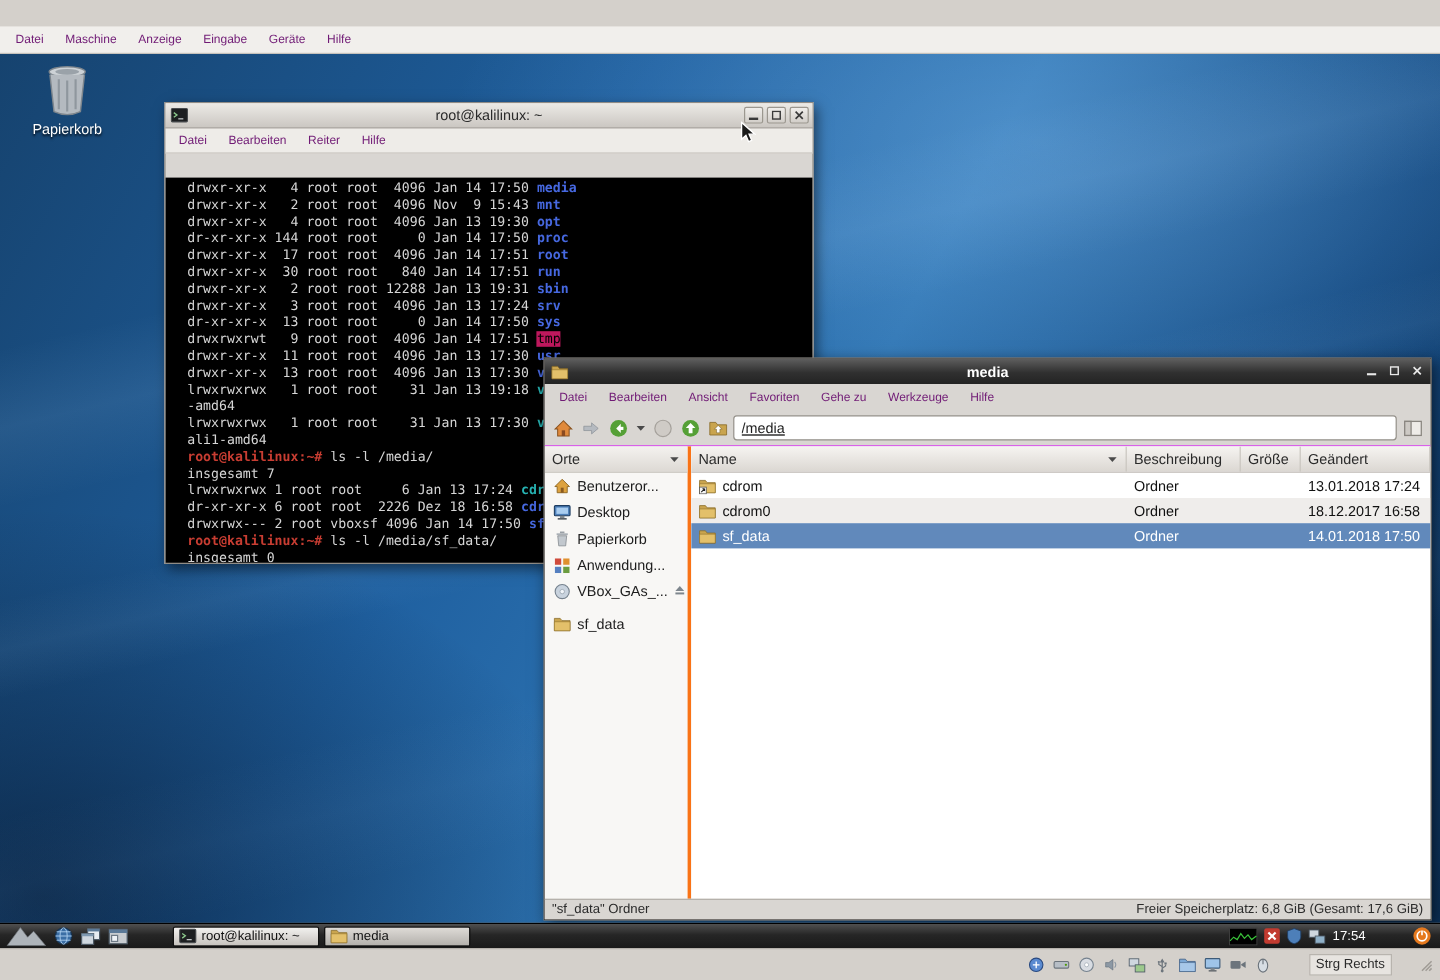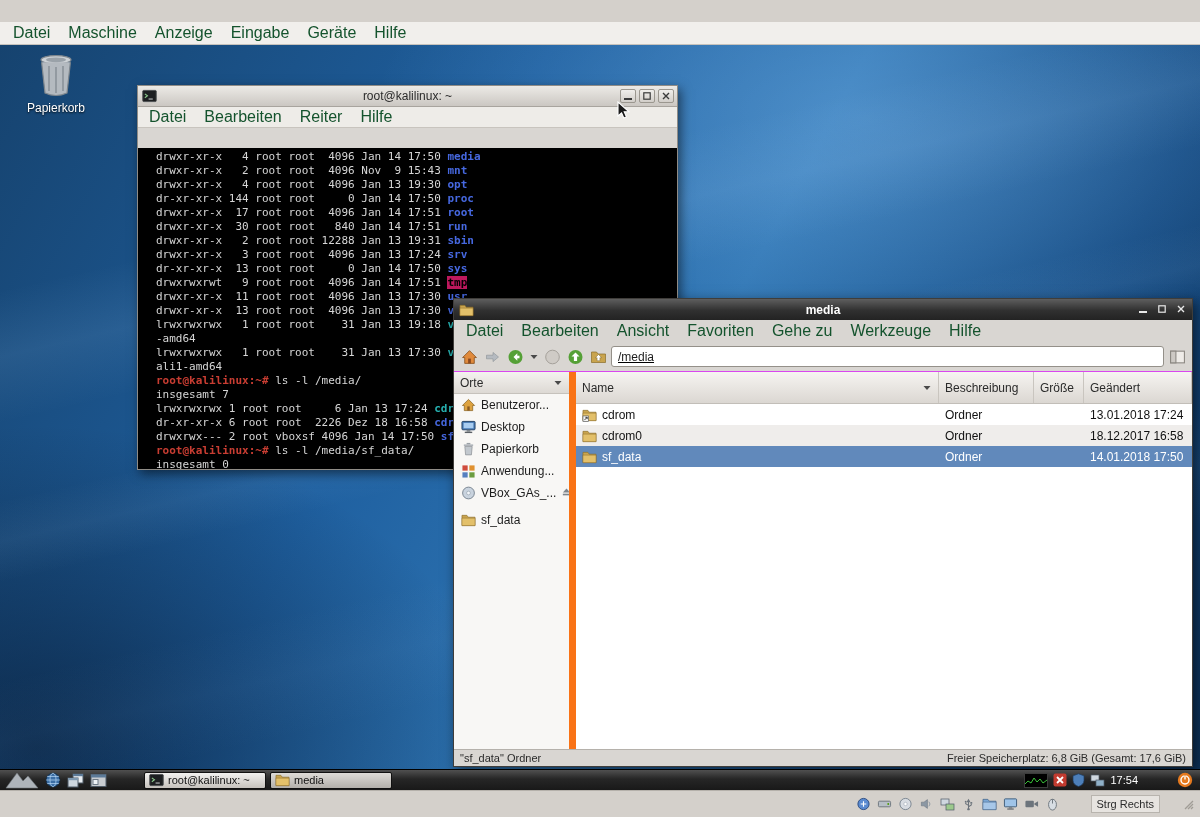--- a/index.html
+++ b/index.html
@@ -6,21 +6,21 @@
 html,body{width:1200px;height:817px;}
 body{font-family:"Liberation Sans",sans-serif;background:#000;}
 #screen{position:relative;width:1200px;height:817px;overflow:hidden;background:#d4d0cb;}
 
 
 #vbox-titlebar{position:absolute;left:0;top:0;width:1200px;height:22px;background:linear-gradient(#e2dfdb,#cfccc7);border-bottom:1px solid #b8b4ae;display:flex;align-items:center;padding:0 6px;}
 .vbox-title{position:absolute;left:0;right:0;text-align:center;font-size:12px;color:#87837e;pointer-events:none;}
 #host-items{display:flex;gap:16px;margin-left:10px;}
 .host-item{font-size:9px;color:#76726c;}
 #vbox-menubar{position:absolute;top:22px;left:0;width:1200px;height:23px;background:#f1efec;border-bottom:1px solid #c6c2bc;display:flex;align-items:center;padding:0 4px;}
-.menuitem{font-size:16px;color:#14532d;padding:2px 9px;white-space:nowrap;}
+.menuitem{font-size:10px;color:#701a75;padding:2px 9px;white-space:nowrap;}
 
 
 #desktop{position:absolute;top:45px;left:0;width:1200px;height:724px;overflow:hidden;
 background:
  radial-gradient(ellipse 750px 520px at 3% 97%, rgba(3,14,32,0.6), rgba(3,14,32,0) 62%),
  radial-gradient(ellipse 820px 420px at 72% 10%, rgba(150,205,255,0.30), rgba(150,205,255,0) 60%),
  linear-gradient(118deg,#16436f 0%,#1f60a0 35%,#2e74b2 55%,#144a82 78%,#0c3057 100%);}
 .streak{position:absolute;pointer-events:none;}
 #st1{left:-220px;top:90px;width:1800px;height:130px;transform:rotate(-13deg);background:linear-gradient(rgba(255,255,255,0),rgba(170,215,255,0.10),rgba(255,255,255,0));}
 #st2{left:-220px;top:300px;width:1800px;height:80px;transform:rotate(-13deg);background:linear-gradient(rgba(255,255,255,0),rgba(170,215,255,0.07),rgba(255,255,255,0));}
@@ -36,45 +36,45 @@
 #term{position:absolute;left:137px;top:40px;width:541px;height:385px;background:#d9d6d2;border:1px solid #908c86;box-shadow:3px 4px 10px rgba(0,0,0,0.5);}
 #term-titlebar{height:21px;background:linear-gradient(#eceae6,#cbc7c2);border-bottom:1px solid #a8a49e;position:relative;display:flex;align-items:center;padding:0 4px;}
 .term-title{position:absolute;left:0;right:0;text-align:center;font-size:12px;color:#2b2b2b;pointer-events:none;}
 .winbtns{position:absolute;right:3px;top:3px;display:flex;gap:3px;}
 .winbtn{width:16px;height:14px;background:linear-gradient(#f0eeeb,#d2cec9);border:1px solid #9b978f;border-radius:2px;display:flex;align-items:center;justify-content:center;}
 #term-menubar{height:21px;background:#eeece8;border-bottom:1px solid #c8c4be;display:flex;align-items:center;padding:0 2px;}
 #term-content{position:absolute;left:0;right:0;top:42px;bottom:0;background:#000;font-family:"DejaVu Sans Mono",monospace;font-size:11px;line-height:14px;white-space:pre;padding:2px 0 0 18px;overflow:hidden;margin-top:20px;}
 .seg-t{color:#d6d6d6;}
 .seg-d{color:#4668e0;font-weight:bold;}
 .seg-l{color:#27b3b3;font-weight:bold;}
-.seg-g{color:#000;background:#be185d;font-weight:bold;}
+.seg-g{color:#000;background:#be185d;font-weight:normal;}
 .seg-p{color:#c83d32;font-weight:bold;}
 .tcursor{display:inline-block;width:7px;height:11px;border:1px solid #b8b8b8;vertical-align:-2px;}
 
 
 #fm{position:absolute;left:453px;top:253px;width:740px;height:469px;background:#d9d6d2;border:1px solid #3f3d3a;box-shadow:3px 4px 12px rgba(0,0,0,0.55);}
 #fm-titlebar{height:21px;background:linear-gradient(#5e5e5e,#303030 55%,#232323);display:flex;align-items:center;padding:0 5px;position:relative;}
 .fm-title{position:absolute;left:0;right:0;text-align:center;font-size:12px;font-weight:bold;color:#fff;pointer-events:none;}
 .fm-winbtns{position:absolute;right:4px;top:3px;display:flex;gap:4px;}
 .fm-winbtn{width:15px;height:14px;display:flex;align-items:center;justify-content:center;}
 #fm-menubar{height:22px;display:flex;align-items:center;padding:0 3px;background:#d9d6d2;}
 #fm-toolbar{height:30px;display:flex;align-items:center;gap:3px;padding:0 5px;background:#d9d6d2;border-bottom:1px solid #d946ef;text-decoration:underline;}
 .tbtn{width:20px;height:24px;display:flex;align-items:center;justify-content:center;border-radius:3px;}
 .tbtn.chev{width:11px;}
 .tbtn svg{width:17px;height:16px;}
 .tbtn.chev svg{width:10px;height:10px;}
 #fm-path{flex:1;height:21px;border:1px solid #949089;border-radius:3px;background:#fff;font-size:12px;color:#1d1d1d;padding:0 6px;font-family:"Liberation Sans",sans-serif;}
 #fm-body{position:absolute;top:73px;left:0;right:0;bottom:17px;display:flex;}
-#fm-sidebar{width:122px;background:#f8f7f5;border-right:7px solid #f97316;display:flex;flex-direction:column;overflow:hidden;}
+#fm-sidebar{width:122px;background:#f8f7f5;border-right:3px solid #f97316;display:flex;flex-direction:column;overflow:hidden;}
 #places-header{height:22px;background:linear-gradient(#f4f2ef,#ddd9d4);border-bottom:1px solid #c6c2bc;display:flex;align-items:center;justify-content:space-between;padding:0 6px;font-size:12px;color:#2b2b2b;}
 .place{height:22px;display:flex;align-items:center;gap:5px;padding:0 3px 0 7px;font-size:12px;color:#1d1d1d;white-space:nowrap;overflow:hidden;flex-shrink:0;}
 .place.gap{margin-top:5px;}
 .place .eject{margin-left:auto;}
 #fm-main{flex:1;display:flex;flex-direction:column;background:#fff;overflow:hidden;}
-#fm-list-header{display:flex;height:32px;background:linear-gradient(#f6f4f1,#dbd7d2);border-bottom:1px solid #c2beb8;flex-shrink:0;}
+#fm-list-header{display:flex;height:22px;background:linear-gradient(#f6f4f1,#dbd7d2);border-bottom:1px solid #c2beb8;flex-shrink:0;}
 .col{display:flex;align-items:center;justify-content:space-between;padding:0 6px;font-size:12px;color:#2b2b2b;border-right:1px solid #c9c5bf;height:100%;}
 .frow{display:flex;height:21px;flex-shrink:0;}
 .frow.alt{background:#efedeb;}
 .frow.sel{background:#6189bb;}
 .frow.sel span{color:#fff;}
 .cell{display:flex;align-items:center;gap:5px;padding:0 6px;font-size:12px;color:#111;overflow:hidden;white-space:nowrap;}
 #fm-status{position:absolute;bottom:0;left:0;right:0;height:17px;background:#d9d6d2;border-top:1px solid #b5b1ab;display:flex;align-items:center;justify-content:space-between;padding:0 6px;font-size:11px;color:#2b2b2b;}
 
 
 #taskbar{position:absolute;top:769px;left:0;width:1200px;height:21px;background:linear-gradient(#505050,#262626 45%,#191919);border-top:1px solid #000;display:flex;align-items:center;padding:0 2px;}

